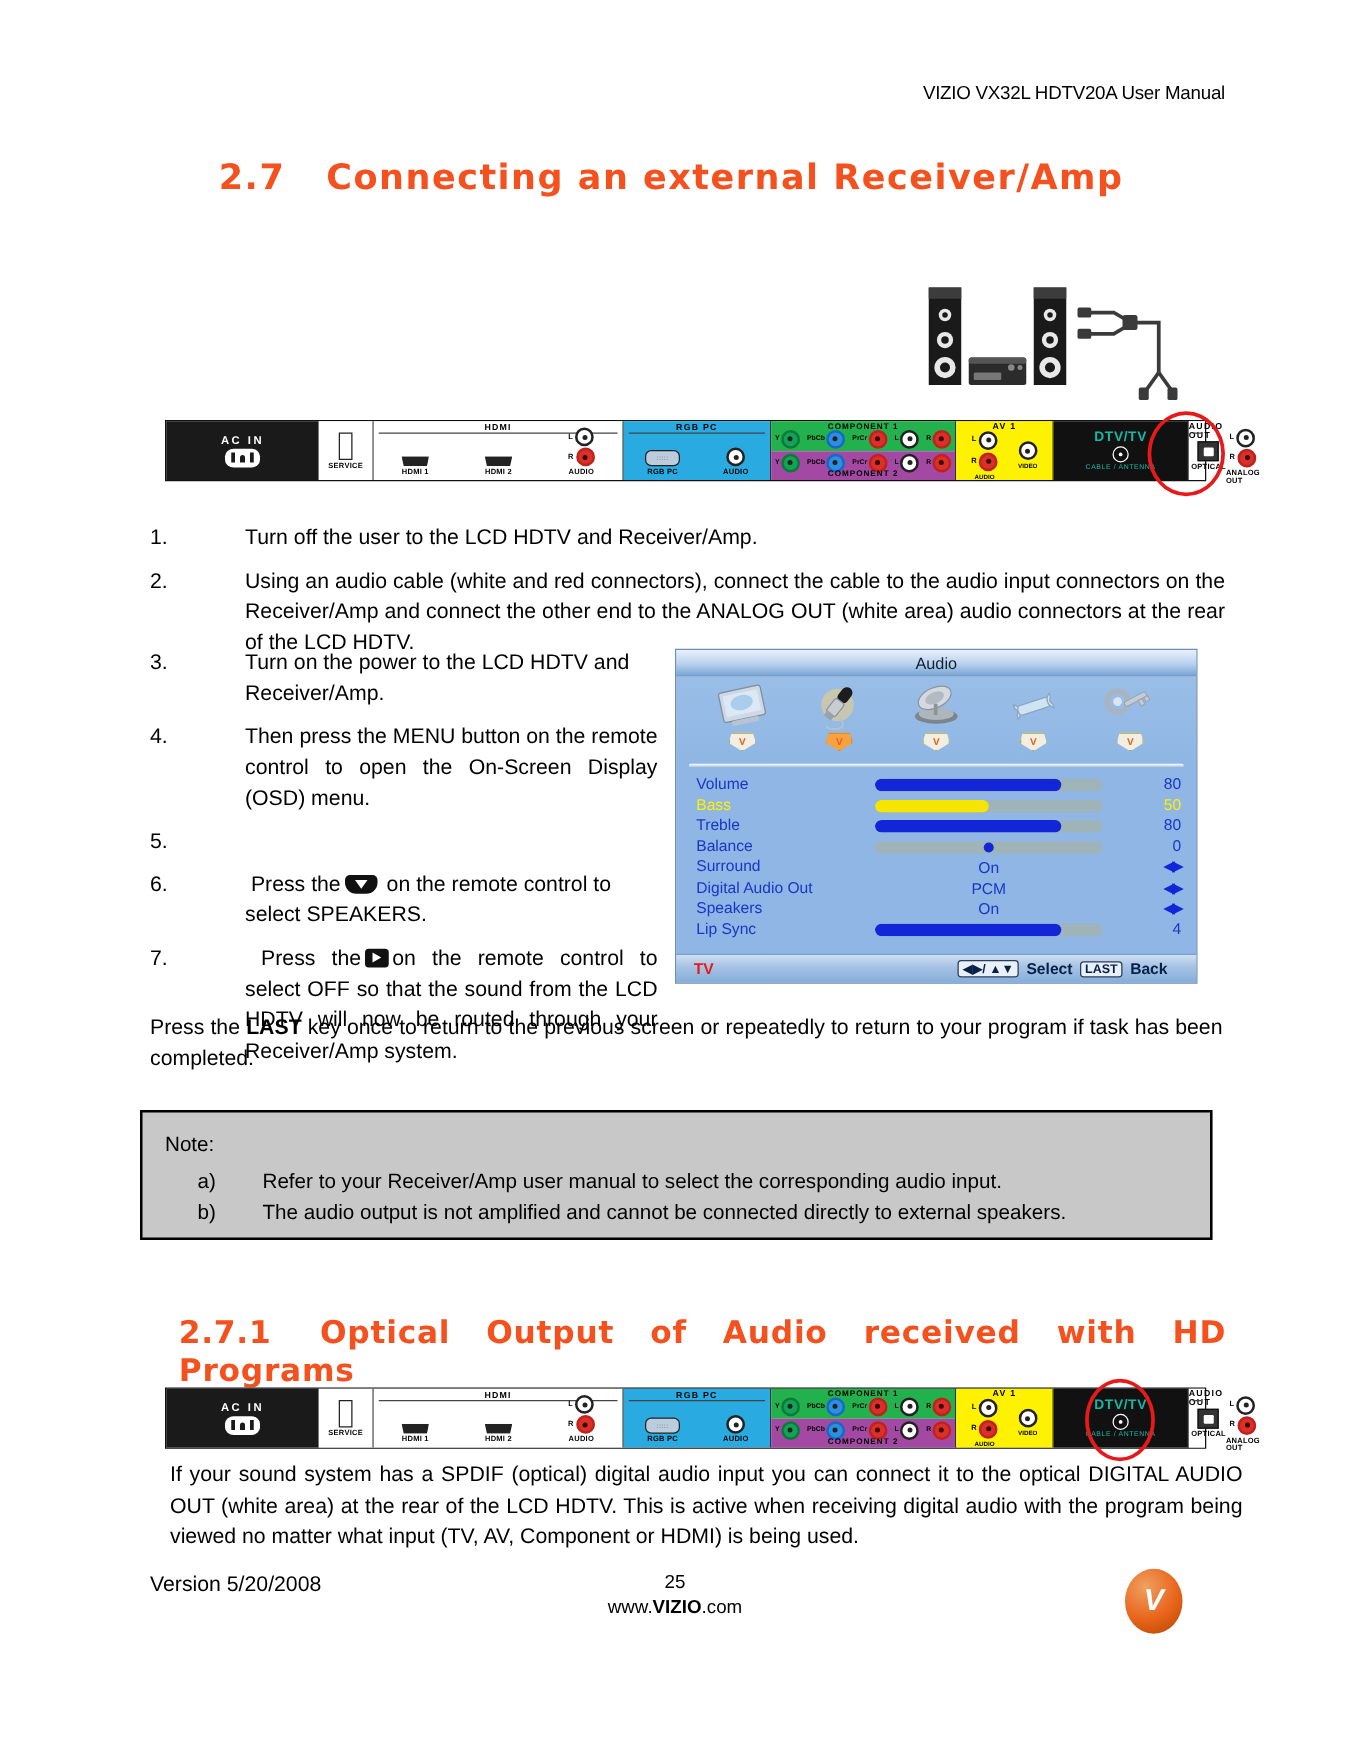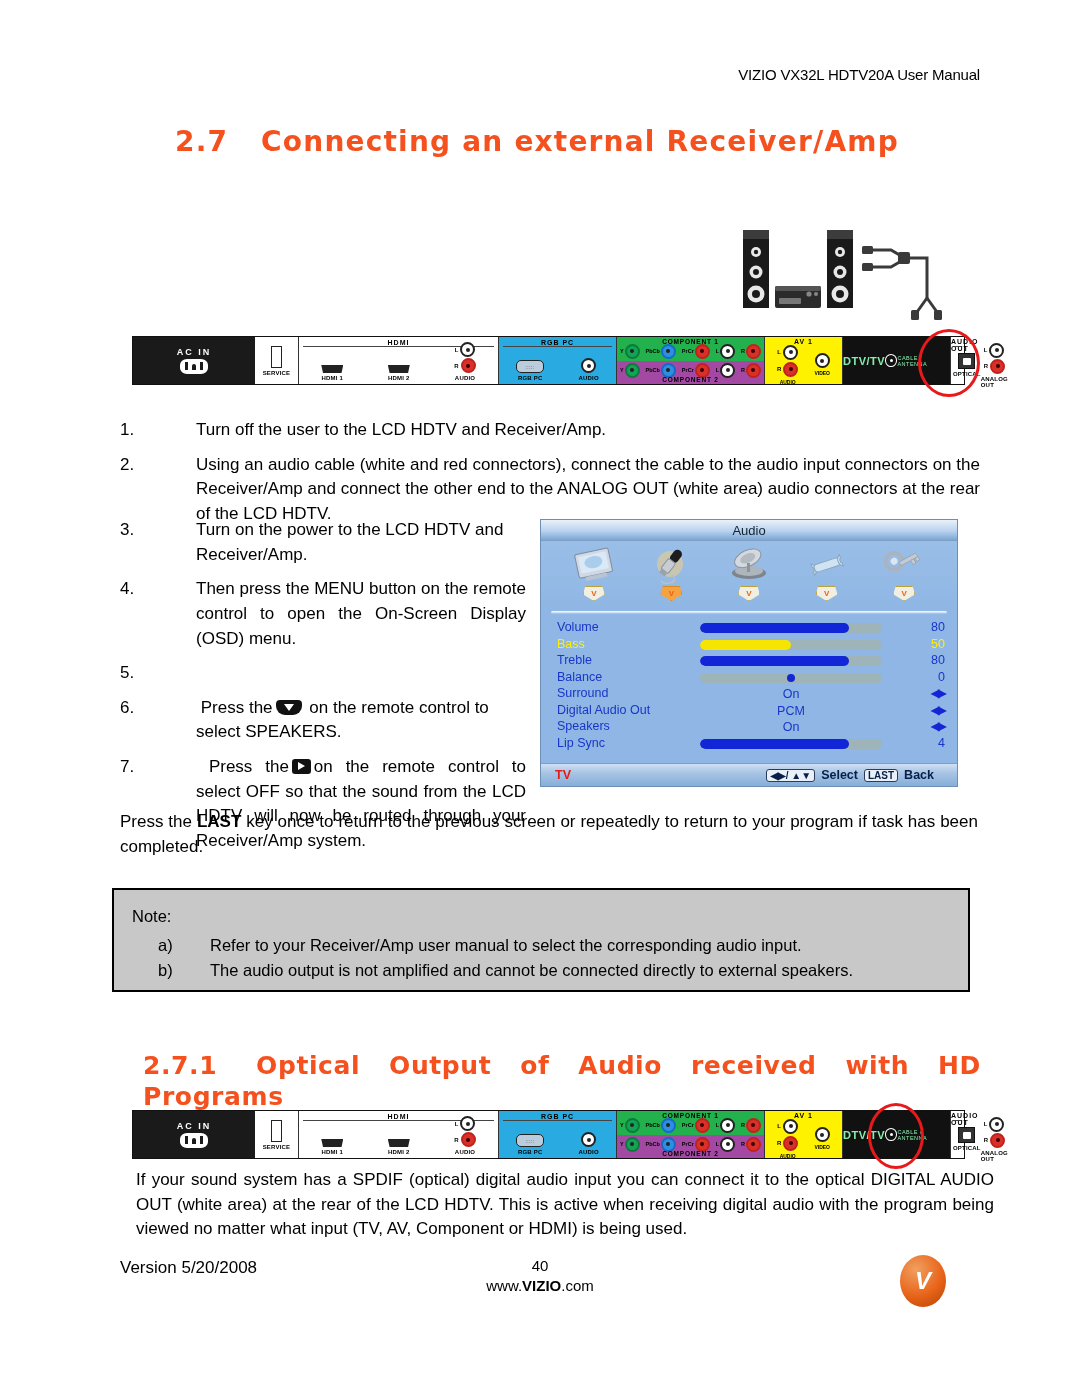--- a/index.html
+++ b/index.html
@@ -182,22 +182,22 @@
 
   .pb-av {
     width: 78px; background:#FFF200; position:relative; border-right:1px solid #333;
   }
   .av-title { position:absolute; top:1px; left:0; right:0; text-align:center; font-size:7px; font-weight:bold; letter-spacing:1px;}
   .av-body { position:absolute; top:10px; bottom:2px; left:4px; right:4px; display:flex; align-items:center; justify-content:space-around;}
   .av-col { display:flex; flex-direction:column; gap:2px; align-items:center;}
   .vlab { font-size:5px; font-weight:bold; }
 
   .pb-dtv {
-    width: 108px; background:#111; color:#86efac; position:relative; border-right:1px solid #333;
-    display:flex; flex-direction:row; align-items:center; justify-content:center;
+    width: 108px; background:#111; color:#14b8a6; position:relative; border-right:1px solid #333;
+    display:flex; flex-direction:column; align-items:center; justify-content:center;
   }
   .dtv-t { font-size:11px; font-weight:bold; letter-spacing:0.5px; }
   .coax {
     width:11px; height:11px; border-radius:50%; border:1.5px solid #fff;
     display:flex; align-items:center; justify-content:center; margin:1px 0;
   }
   .coax i { width:3px;height:3px;border-radius:50%;background:#fff;display:block;}
   .dtv-s { font-size:5.5px; letter-spacing:0.5px; }
 
   .pb-out { flex:1; background:#fff; position:relative; }
@@ -1023,18 +1023,18 @@
         </div>
       </div>
     </div>
   </div>
   <div class="hl-circle hl-2"></div>
 
   <div class="para-tail">If your sound system has a SPDIF (optical) digital audio input you can connect it to the optical DIGITAL AUDIO OUT (white area) at the rear of the LCD HDTV.  This is active when receiving digital audio with the program being viewed no matter what input (TV, AV, Component or HDMI) is being used.</div>
 
   <div class="ft-version">Version 5/20/2008</div>
   <div class="ft-center">
-    <div>40</div>
+    <div>25</div>
     <div class="www"><span>www.</span><b>VIZIO</b><span>.com</span></div>
   </div>
   <div class="ft-logo">V</div>
 
 </div>
 
 </body></html>

